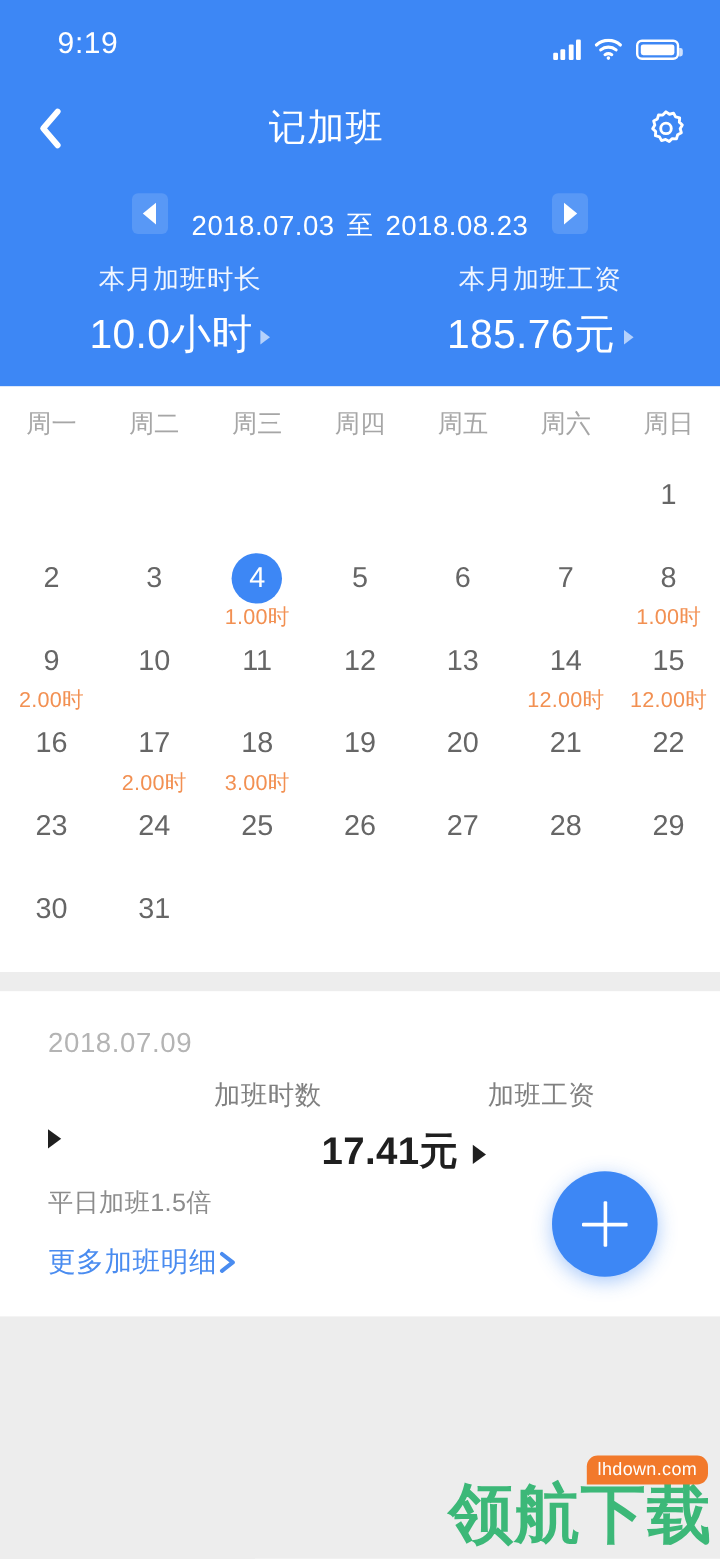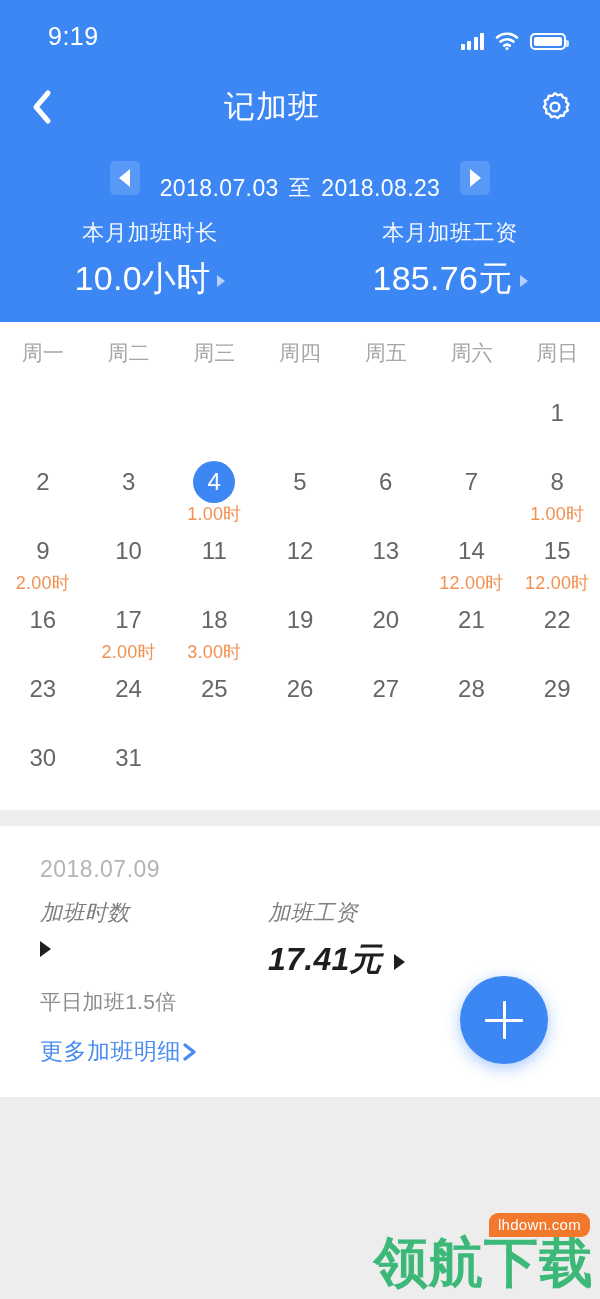--- a/index.html
+++ b/index.html
@@ -264,35 +264,36 @@
     background: #ededed;
   }
 
   
   .detail {
     position: absolute;
     left: 0; top: 826px;
     width: 600px;
     height: 312px;
     background: #ffffff;
+    text-align: right;
   }
   .detail-date {
     position: absolute;
     left: 40px; top: 30px;
     color: #b4b4b4;
     font-size: 23px;
     letter-spacing: 0.5px;
   }
   .detail-cols {
     position: absolute;
     left: 0; top: 72px;
     width: 600px;
     display: flex;
   }
-  .detail-col { width: 228px; font-style: italic; }
+  .detail-col { width: 228px; }
   .detail-col:first-child { padding-left: 40px; box-sizing: border-box; width: 268px; }
   .detail-label {
     color: #808080;
     font-size: 22px;
     letter-spacing: 0.4px;
   }
   .detail-value-row {
     display: flex;
     align-items: center;
     gap: 12px;

